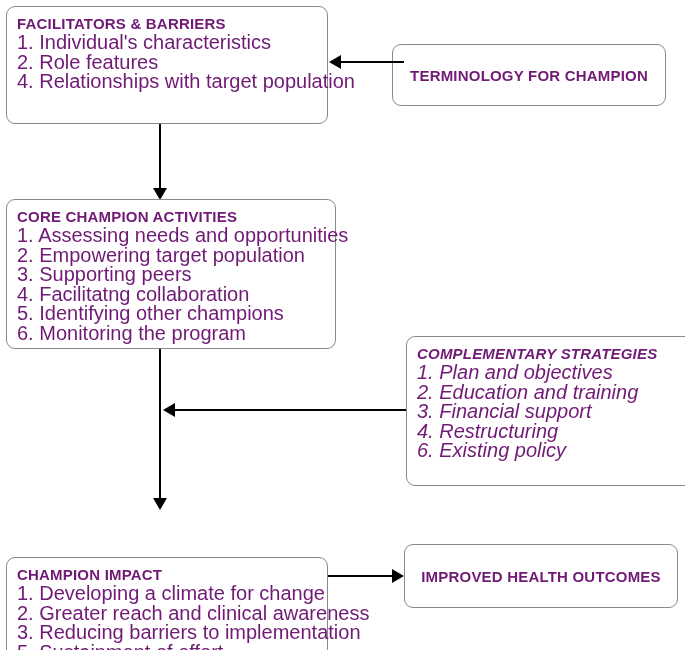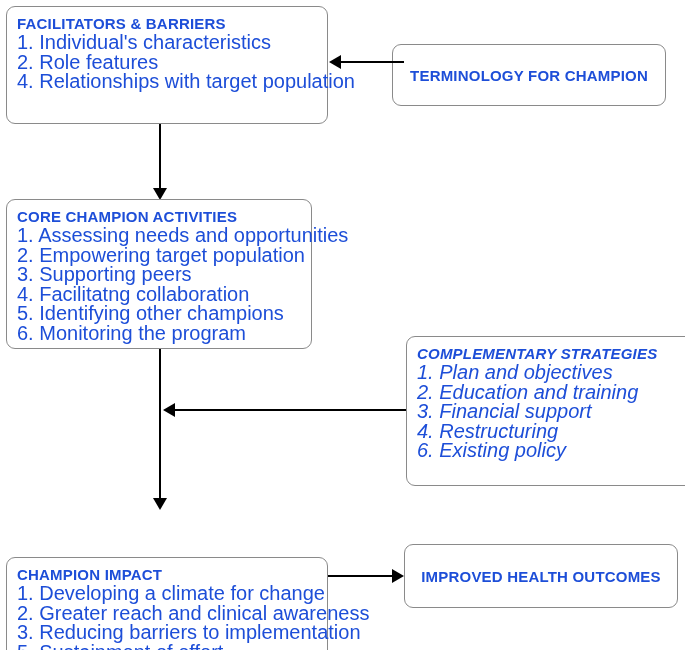--- a/index.html
+++ b/index.html
@@ -2,21 +2,21 @@
 <html><head>
 <meta charset="utf-8">
 <style>
   html, body { margin: 0; padding: 0; background: #ffffff; }
   .canvas {
     position: relative;
     width: 685px;
     height: 650px;
     background: #ffffff;
     font-family: "Liberation Sans", sans-serif;
-    color: #1d4ed8;
+    color: #701a75;
     overflow: hidden;
   }
   .box {
     position: absolute;
     box-sizing: border-box;
     background: #ffffff;
     border: 1.5px solid #8a8a8a;
     border-radius: 9px;
     padding: 7px 10px;
   }
@@ -74,21 +74,21 @@
   <div class="box center-box" style="left:392px; top:32px; width:274px; height:62px;margin-top:12px;">
     <div class="title">TERMINOLOGY FOR CHAMPION</div>
   </div>
 
   <div class="line-h" style="left:340px; top:61px; width:64px;"></div>
   <div class="head-left" style="left:329px; top:55px;"></div>
 
   <div class="line-v" style="left:159px; top:124px; width:2px; height:66px;"></div>
   <div class="head-down" style="left:153px; top:188px;"></div>
 
-  <div class="box" style="left:6px; top:199px; width:306px; height:150px;">
+  <div class="box" style="left:6px; top:199px; width:330px; height:150px;">
     <div class="title">CORE CHAMPION ACTIVITIES</div>
     <div class="item">1. Assessing needs and opportunities</div>
     <div class="item">2. Empowering target population</div>
     <div class="item">3. Supporting peers</div>
     <div class="item">4. Facilitatng collaboration</div>
     <div class="item">5. Identifying other champions</div>
     <div class="item">6. Monitoring the program</div>
   </div>
 
   <div class="box" style="left:406px; top:336px; width:293px; height:150px;font-style:italic;">

